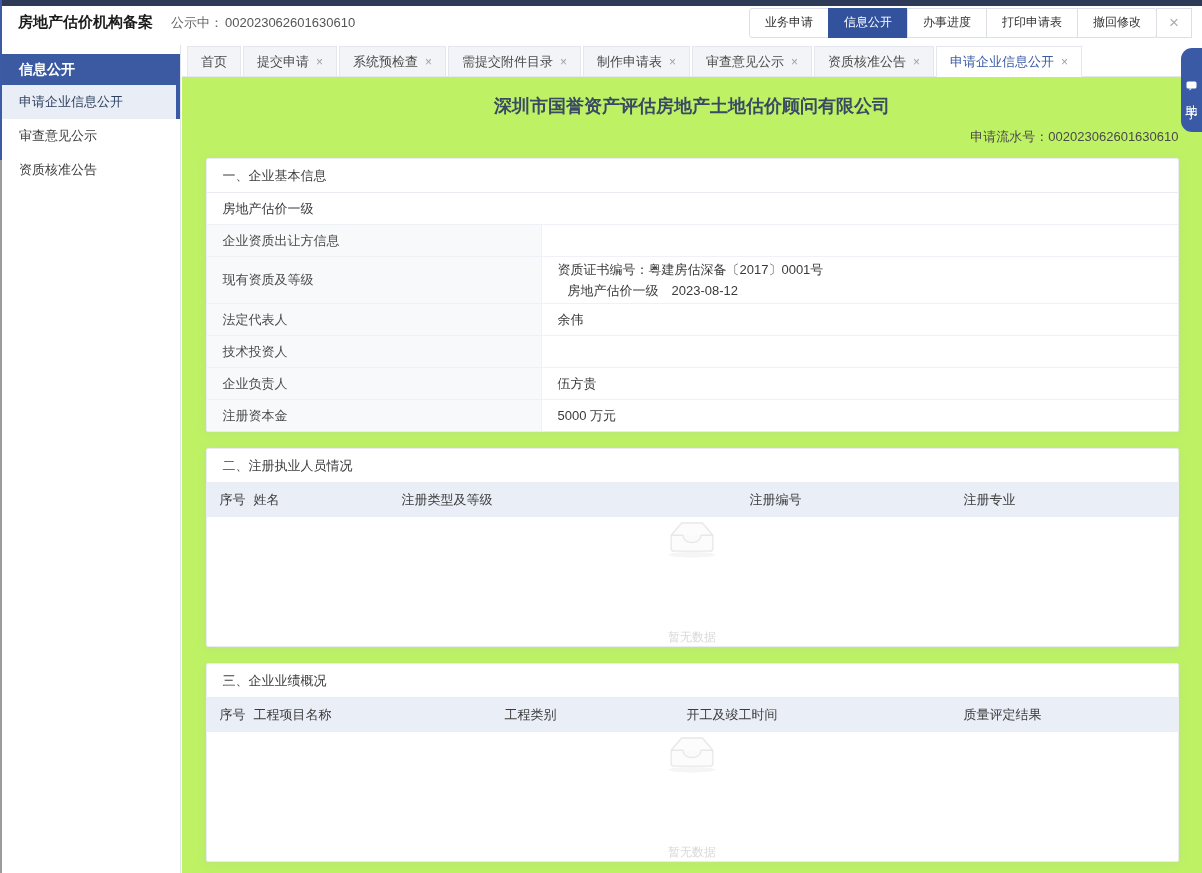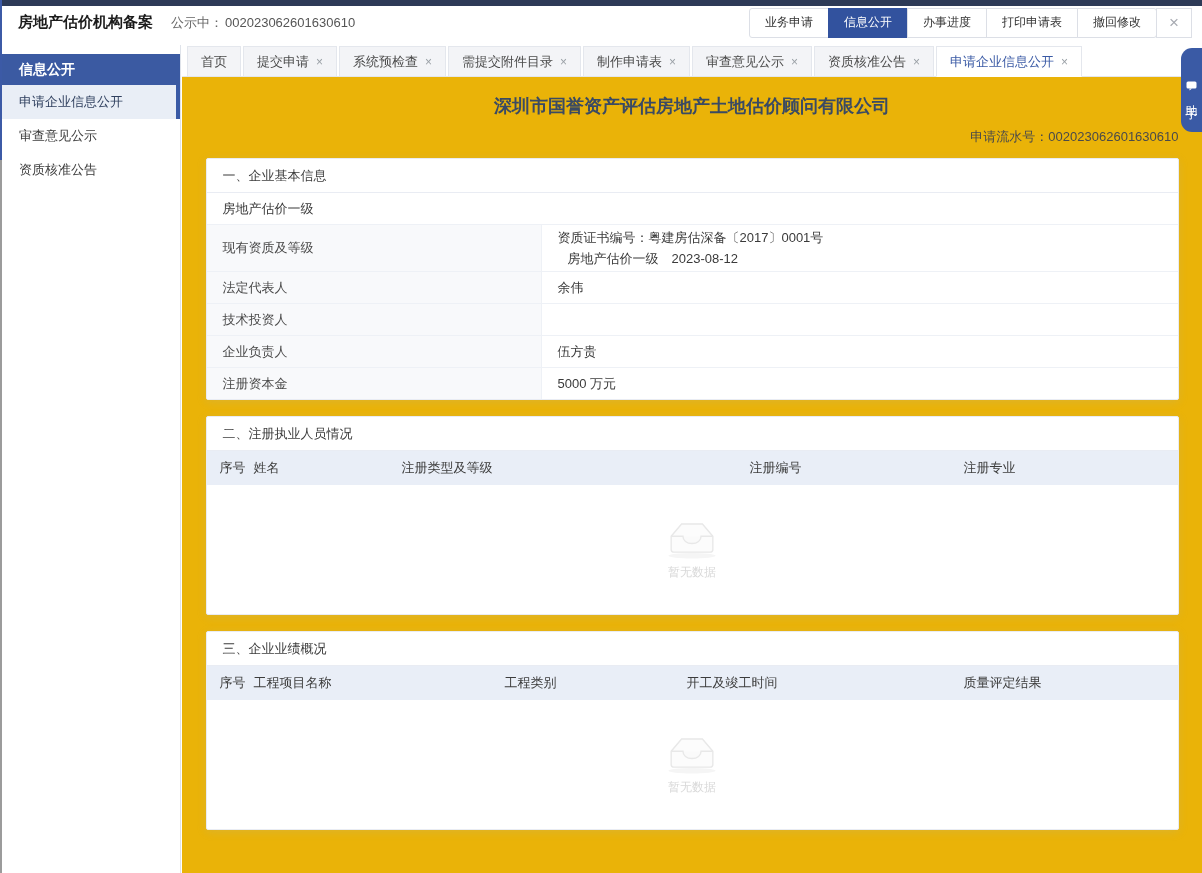--- a/index.html
+++ b/index.html
@@ -38,21 +38,21 @@
   .tabbar{position:absolute;top:45px;left:182px;right:0;height:32px;background:#fff;
           border-bottom:1px solid #e4e7ed;display:flex;align-items:flex-end;padding-left:5px;
           box-sizing:border-box;}
   .tab{height:31px;box-sizing:border-box;display:flex;align-items:center;padding:0 13px;
        background:#f3f4f7;border:1px solid #e4e7ed;margin-right:2px;margin-bottom:-1px;
        font-size:13px;color:#4b4b4b;cursor:pointer;white-space:nowrap;}
   .tab.active{background:#fff;color:#3a5aa5;border-bottom-color:#fff;}
   .tab-close{margin-left:7px;color:#9aa0a6;font-size:12px;line-height:1;}
 
   
-  .content{position:absolute;top:77px;left:182px;right:0;bottom:0;background:#eab308;overflow:hidden;}
+  .content{position:absolute;top:77px;left:182px;right:0;bottom:0;background:#bef264;overflow:hidden;}
   .company-title{margin-top:17px;text-align:center;font-size:18px;font-weight:bold;color:#3a4a63;}
   .serial{width:973px;margin:10px auto 0;text-align:right;font-size:13px;color:#4a4a4a;}
   .panel{width:971px;margin:0 auto;border:1px solid #e9ecf3;border-radius:2px;background:#fff;
          box-shadow:0 2px 10px rgba(160,175,205,0.18);}
   .panel-1{margin-top:12px;}
   .panel-2{margin-top:16px;}
   .panel-3{margin-top:16px;margin-bottom:14px;}
   .panel-title{height:33px;display:flex;align-items:center;padding-left:16px;font-size:13px;
                color:#3c3c3c;border-bottom:1px solid #e9ecf3;}
 
@@ -71,21 +71,21 @@
   .p2-c2{width:148px;}
   .p2-c3{width:348px;}
   .p2-c4{width:214px;}
   .p2-c5{flex:1;}
   .p3-c1{width:47px;padding-left:13px;}
   .p3-c2{width:251px;}
   .p3-c3{width:182px;}
   .p3-c4{width:277px;}
   .p3-c5{flex:1;}
 
-  .empty{height:129px;display:flex;flex-direction:column;align-items:center;justify-content:center;}
+  .empty{height:129px;display:flex;flex-direction:column;align-items:center;justify-content:space-between;}
   .empty-text{font-size:12px;color:#d9d9d9;margin-top:4px;}
 
   
   .assistant{position:absolute;top:48px;right:0;width:21px;height:84px;background:#3a5aa5;
              border-radius:11px 0 0 11px;display:flex;flex-direction:column;align-items:center;
              justify-content:center;gap:4px;cursor:pointer;z-index:70;}
   .assistant-label{color:#fff;font-size:12px;writing-mode:vertical-rl;text-orientation:upright;
                    letter-spacing:2px;line-height:1;}
 </style>
 </head>
@@ -171,20 +171,24 @@
   <div class="content">
     <div class="company-title">深圳市国誉资产评估房地产土地估价顾问有限公司</div>
     <div class="serial">
       <span>申请流水号：</span><span>002023062601630610</span>
     </div>
 
     <div class="panel panel-1">
       <div class="panel-title">一、企业基本信息</div>
       <div class="info-row">
         <div class="info-value">房地产估价一级</div>
+      </div>
+      <div class="info-row">
+        <div class="info-label">企业资质出让方信息</div>
+        <div class="info-value"></div>
       </div>
       <div class="info-row multi">
         <div class="info-label">现有资质及等级</div>
         <div class="info-value">
           <span>资质证书编号：粤建房估深备〔2017〕0001号</span>
           <span class="line2">房地产估价一级　2023-08-12</span>
         </div>
       </div>
       <div class="info-row">
         <div class="info-label">法定代表人</div>

